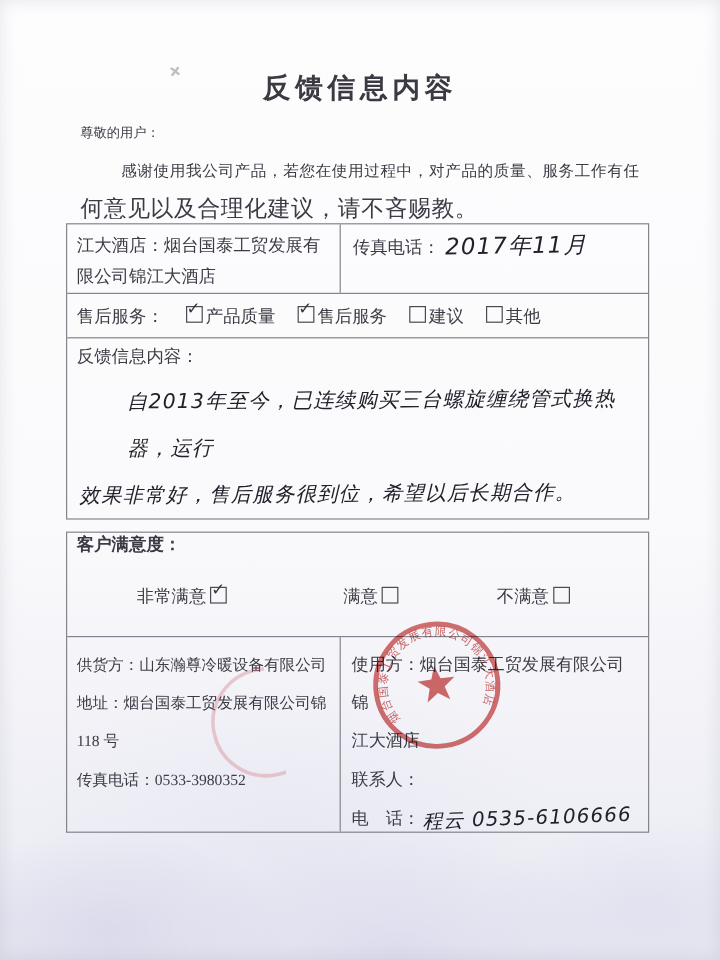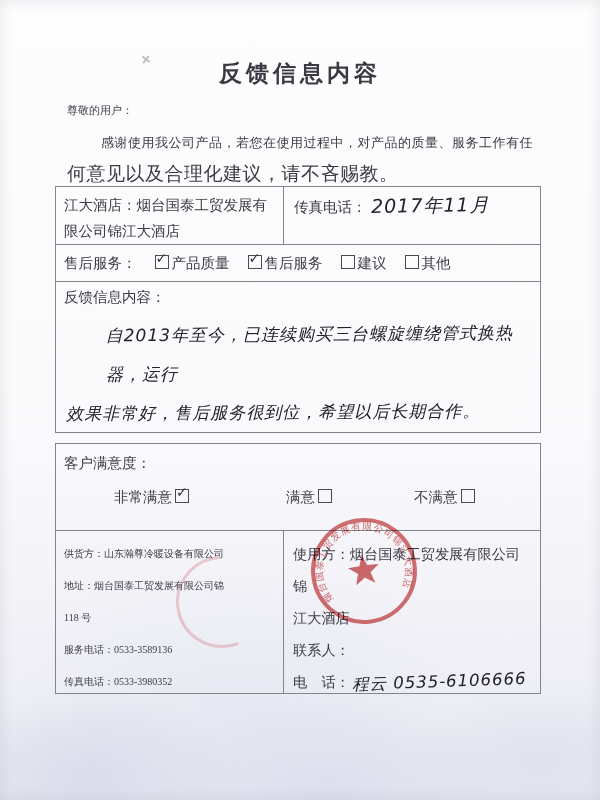--- a/index.html
+++ b/index.html
@@ -34,24 +34,24 @@
   .row-split{display:flex;}
   .cell{box-sizing:border-box;}
 
   .row1{height:58px;border-bottom:1px solid #84848c;}
   .cell-customer{width:228px;border-right:1px solid #84848c;padding:5px 8px 0 8px;font-size:14.5px;line-height:26px;}
   .cell-time{flex:1;padding:5px 8px 0 10px;font-size:14.5px;line-height:26px;white-space:nowrap;}
   .row2{height:37px;border-bottom:1px solid #84848c;display:flex;align-items:center;padding-left:8px;font-size:14.5px;gap:15px;}
   .row3{height:151px;padding:6px 8px 0 8px;font-size:14.5px;}
   .row4{height:87px;border-bottom:1px solid #84848c;position:relative;font-size:14.5px;}
   .row5{height:162px;display:flex;}
-  .cell-supplier{width:228px;border-right:1px solid #84848c;padding:7px 6px 0 8px;font-size:10px;line-height:32px;}
+  .cell-supplier{width:228px;border-right:1px solid #84848c;padding:7px 6px 0 8px;font-size:13px;line-height:32px;}
   .cell-user{flex:1;padding:7px 6px 0 9px;font-size:14.2px;line-height:32px;position:relative;}
 
-  .sat-label{position:absolute;left:8px;top:10px;}
+  .sat-label{position:absolute;left:8px;top:0;font-weight:bold;}
   .sat-opt{position:absolute;top:44px;white-space:nowrap;}
   .sat-opt.o1{left:58px;}
   .sat-opt.o2{left:230px;}
   .sat-opt.o3{left:358px;}
 
   .cb{
     display:inline-block;width:12px;height:12px;border:1.4px solid #4a4a52;
     vertical-align:-1px;position:relative;background:transparent;margin:0 3px;
   }
   .cb.checked::after{
@@ -125,21 +125,20 @@
       <span class="sat-label">客户满意度：</span>
       <span class="sat-opt o1"><span>非常满意</span><span class="cb checked"></span></span>
       <span class="sat-opt o2"><span>满意</span><span class="cb"></span></span>
       <span class="sat-opt o3"><span>不满意</span><span class="cb"></span></span>
     </div>
     <div class="row row5">
       <div class="cell cell-supplier">
         <div>供货方：山东瀚尊冷暖设备有限公司</div>
         <div>地址：烟台国泰工贸发展有限公司锦</div>
         <div>118 号</div>
-        <div>服务电话：0533-3589136</div>
         <div>传真电话：0533-3980352</div>
       </div>
       <div class="cell cell-user">
         <div>使用方：烟台国泰工贸发展有限公司锦</div>
         <div>江大酒店</div>
         <div>联系人：</div>
         <div><span>电　话：</span><span class="hw hw-phone">程云 0535-6106666</span></div>
       </div>
     </div>
   </div>

